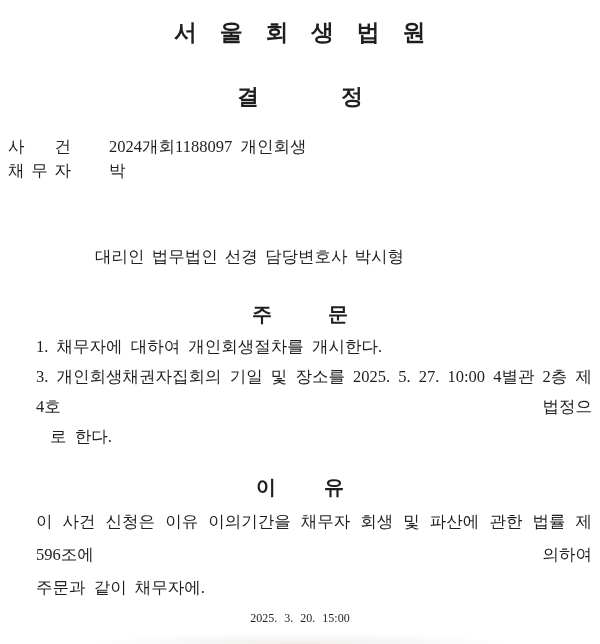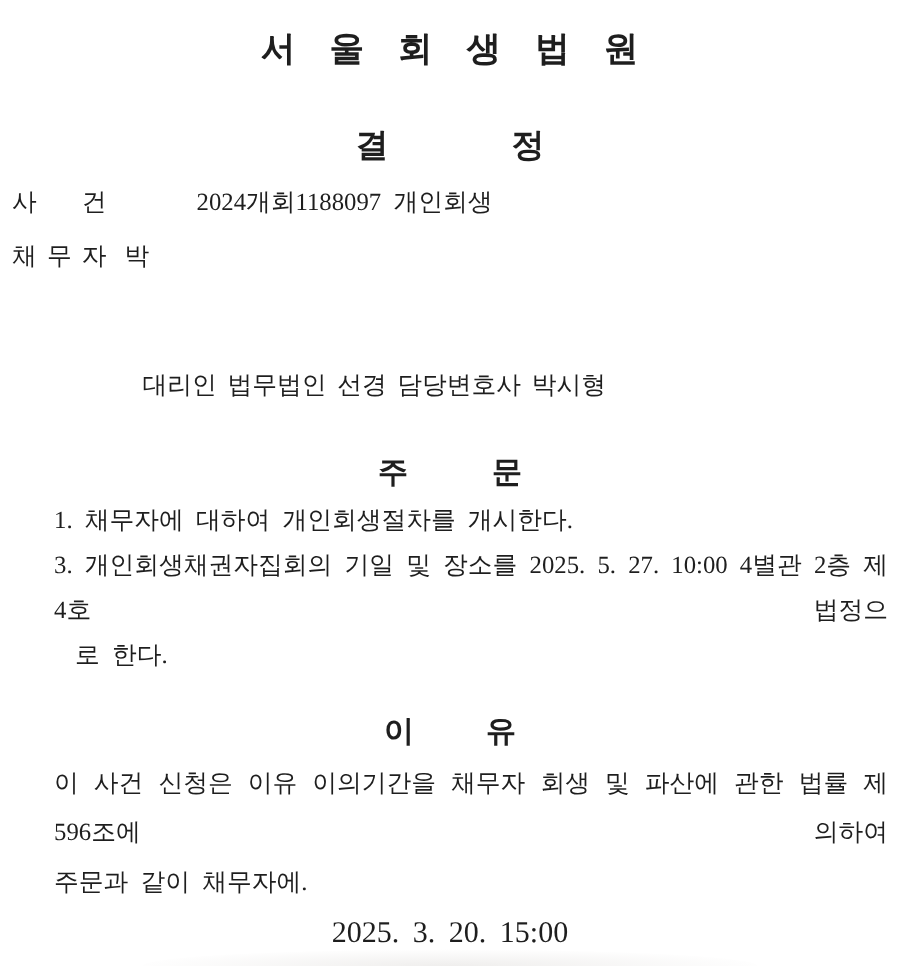--- a/index.html
+++ b/index.html
@@ -38,31 +38,31 @@
   .reason-heading { top: 474px; }
   .reason-heading .spread { width: 88px; }
 
   .field-row {
     left: 8px;
     right: 8px;
     display: flex;
     font-size: 16.5px;
     line-height: 20px;
   }
-  .field-row-case { top: 125px; gap: 48px; }
+  .field-row-case { top: 137px; }
   .field-row-debtor { top: 161px; }
   .field-label {
     display: inline-block;
     width: 63px;
     text-align: justify;
     text-align-last: justify;
     flex: 0 0 auto;
   }
   .field-value {
-    margin-left: 12px;
+    margin-left: 38px;
     white-space: pre-wrap;
   }
 
   .attorney-line {
     left: 95px;
     top: 246px;
     font-size: 16.5px;
     word-spacing: 3px;
   }
 
@@ -77,21 +77,21 @@
   .reason-lines { top: 505px; line-height: 33px; }
   .line { white-space: pre-wrap; margin-left: 28px; }
   .line.justify {
     text-align: justify;
     text-align-last: justify;
   }
   .line.wrap-indent { padding-left: 14px; }
 
   .decision-datetime {
     top: 611px;
-    font-size: 20px;
+    font-size: 12px;
     word-spacing: 4px;
   }
 
   .bottom-smudge {
     left: 95px;
     bottom: 0;
     width: 410px;
     height: 11px;
     border-radius: 50% 50% 0 0 / 100% 100% 0 0;
     background: radial-gradient(ellipse at 50% 100%, rgba(176,170,164,0.20) 0%, rgba(255,255,255,0) 75%);

